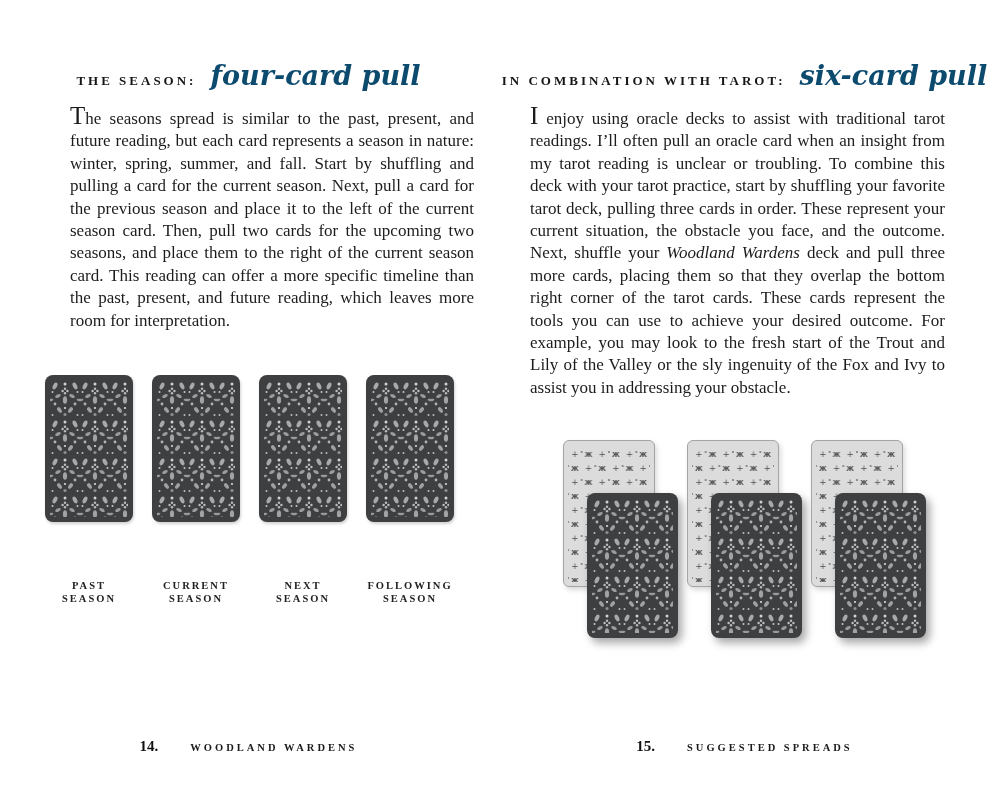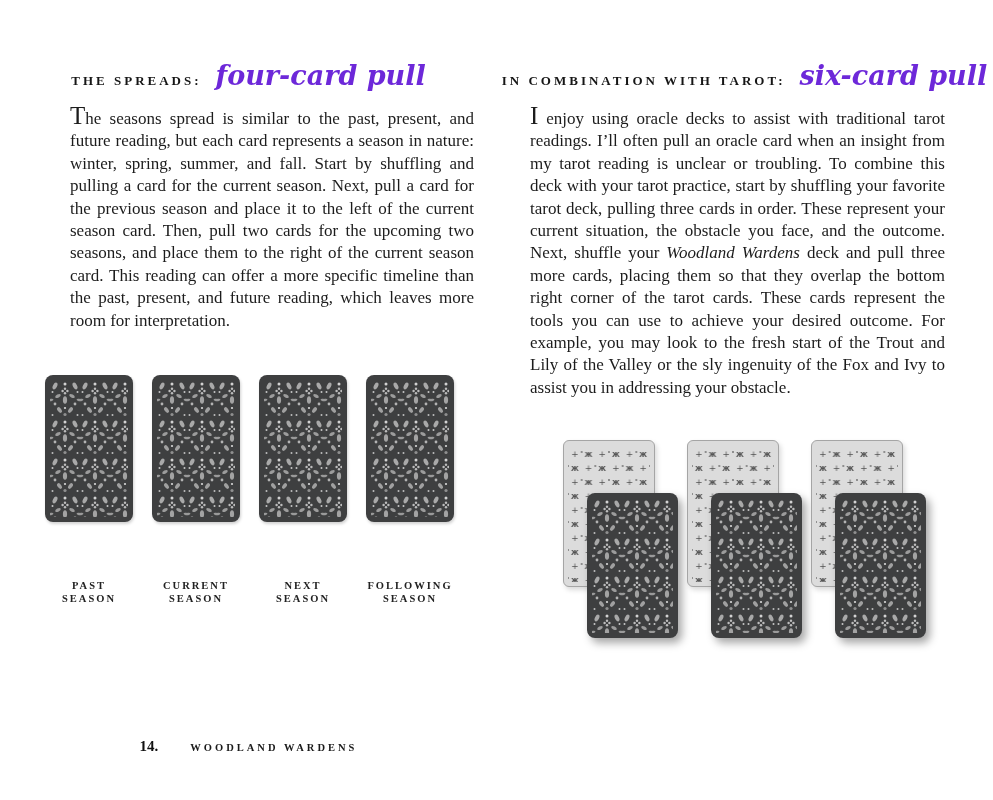--- a/index.html
+++ b/index.html
@@ -5,21 +5,21 @@
   html,body{margin:0;padding:0;background:#ffffff;}
   .spread{position:relative;width:993px;height:800px;background:#ffffff;overflow:hidden;
           font-family:"Liberation Serif", serif;color:#1c1c1c;}
   .page{position:absolute;top:0;height:800px;}
   .page.left{left:0;width:497px;}
   .page.right{left:496px;width:497px;}
 
   .page-header{text-align:center;margin-top:60px;white-space:nowrap;}
   .kicker{font-size:13px;font-weight:bold;letter-spacing:3px;color:#161616;}
   .script-title{font-family:"DejaVu Serif", serif;font-style:italic;font-weight:bold;
-                font-size:27px;margin-left:10px;color:#6d28d9;}
+                font-size:27px;margin-left:10px;color:#0c4a6e;}
 
   .body-col{margin-top:17px;text-align:justify;font-size:17px;line-height:22.4px;}
   .left .body-col{margin-left:70px;width:404px;}
   .right .body-col{margin-left:34px;width:415px;}
   .initial{font-size:25px;line-height:14px;}
   .it{font-style:italic;}
 
   
   .cards-row{position:absolute;left:45px;top:375px;display:flex;gap:19px;}
   .card-col{width:88px;display:flex;flex-direction:column;align-items:center;gap:46px;}
@@ -84,21 +84,21 @@
       <circle cx="0" cy="21" r="0.9" fill="#6a6a6a"></circle>
       <circle cx="28" cy="21" r="0.9" fill="#6a6a6a"></circle>
     </pattern>
   </defs>
 </svg>
 
 <div class="spread">
 
   <div class="page left">
     <div class="page-header">
-      <span class="kicker">THE SPREADS:</span>
+      <span class="kicker">THE SEASON:</span>
       <span class="script-title">four-card pull</span>
     </div>
     <p class="body-col">
       <span class="initial">T</span><span>he seasons spread is similar to the past, present, and future reading, but each card represents a season in nature: winter, spring, summer, and fall. Start by shuffling and pulling a card for the current season. Next, pull a card for the previous season and place it to the left of the current season card. Then, pull two cards for the upcoming two seasons, and place them to the right of the current season card. This reading can offer a more specific timeline than the past, present, and future reading, which leaves more room for interpretation.</span>
     </p>
 
     <div class="cards-row">
       <div class="card-col">
         <div class="dark-card">
           <svg viewBox="0 0 78 137" preserveAspectRatio="none">
@@ -184,15 +184,19 @@
             </svg>
         </div>
         <div class="dark-card">
           <svg viewBox="0 0 81 135" preserveAspectRatio="none">
               <rect width="81" height="135" fill="url(#damask)"></rect>
             </svg>
         </div>
       </div>
     </div>
 
+    <div class="footer">
+      <span class="page-number">15.</span>
+      <span class="footer-section">SUGGESTED SPREADS</span>
+    </div>
   </div>
 
 </div>
 
 </body></html>

